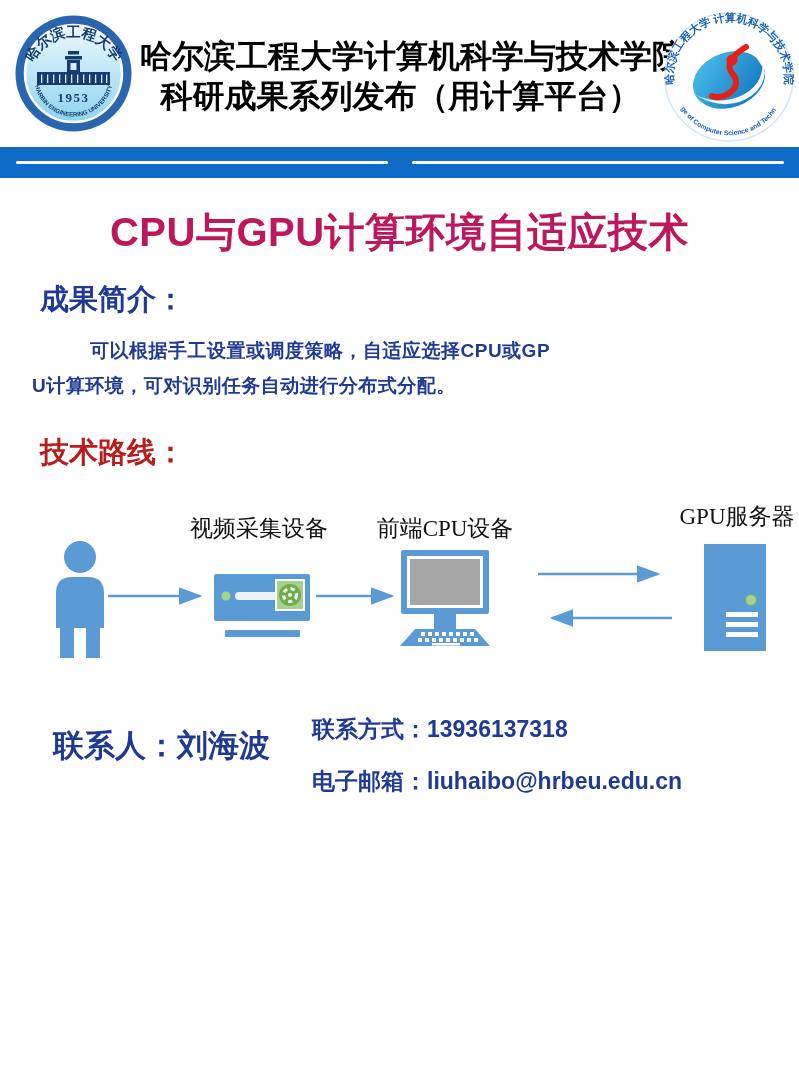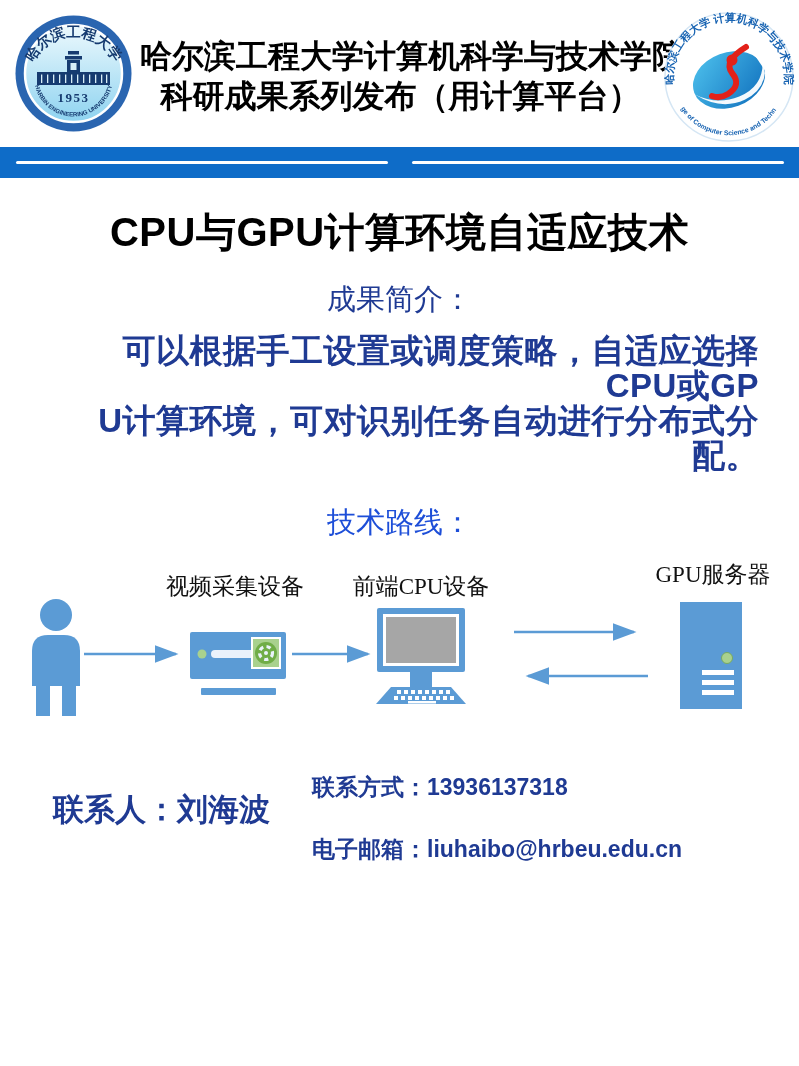--- a/index.html
+++ b/index.html
@@ -21,50 +21,50 @@
 
   
   .blue-bar{position:relative;height:31px;background:#0E6CC8;}
   .blue-bar .seg{position:absolute;top:14px;height:3px;background:#FFFFFF;border-radius:2px;}
   .seg-left{left:16px;width:372px;}
   .seg-right{left:412px;width:372px;}
 
   
   .main-title{
     margin:27px 0 0 0;text-align:center;
-    font-size:40px;font-weight:bold;color:#000000;letter-spacing:0.5px;
+    font-size:40px;font-weight:bold;color:#be185d;letter-spacing:0.5px;
   }
 
   
   .content{padding:0 24px;}
   .section{margin-top:22px;}
   .section + .section{margin-top:32px;}
   .section .sec-heading{
-    margin:4px;font-size:29px;line-height:35px;font-weight:normal;text-align:center;
+    margin:16px;font-size:29px;line-height:35px;font-weight:bold;
   }
   .section .sec-body{
-    margin:16px;font-size:33px;line-height:35px;font-weight:bold;
-    white-space:pre-line;text-indent:58px;letter-spacing:0.5px;text-align:right;
+    margin:8px;font-size:19px;line-height:35px;font-weight:bold;
+    white-space:pre-line;text-indent:58px;letter-spacing:0.5px;
   }
   .c-navy{color:#1F3A93;}
-  .c-red{color:#1d4ed8;}
-
-  
-  .diagram{position:relative;width:651px;height:205px;margin-top:0;}
+  .c-red{color:#b91c1c;}
+
+  
+  .diagram{position:relative;width:651px;height:205px;margin-top:0;padding-left:24px;}
   .dlabel{
     font-family:"Liberation Serif","DejaVu Serif",serif;
     font-size:23px;fill:#111111;
   }
 
   
   .contact{position:relative;height:171px;color:#1F3A93;font-weight:bold;}
-  .contact-left{position:absolute;left:53px;top:40px;font-size:31px;white-space:nowrap;}
+  .contact-left{position:absolute;left:53px;top:34px;font-size:31px;white-space:nowrap;}
   .contact-right{position:absolute;left:312px;top:16px;font-size:23px;}
   .contact-right .row{line-height:44px;white-space:nowrap;}
-  .contact-right .row + .row{margin-top:18px;}
+  .contact-right .row + .row{margin-top:8px;}
 
   .logo-serif{font-family:"Liberation Serif","DejaVu Serif",serif;}
 </style>
 </head>
 <body>
 
 <div class="poster">
 
   <div class="header">
 

